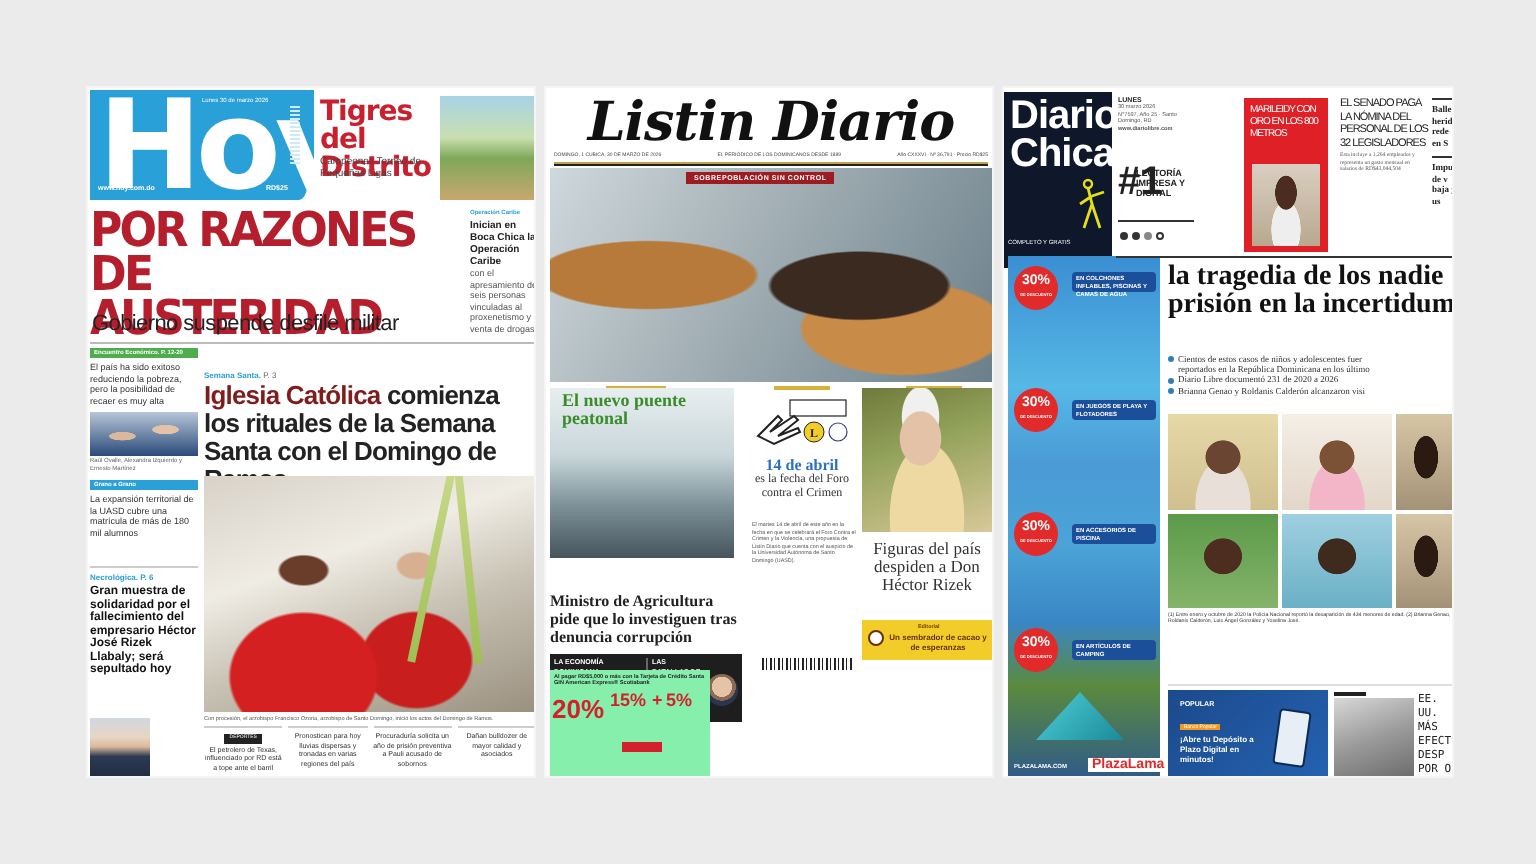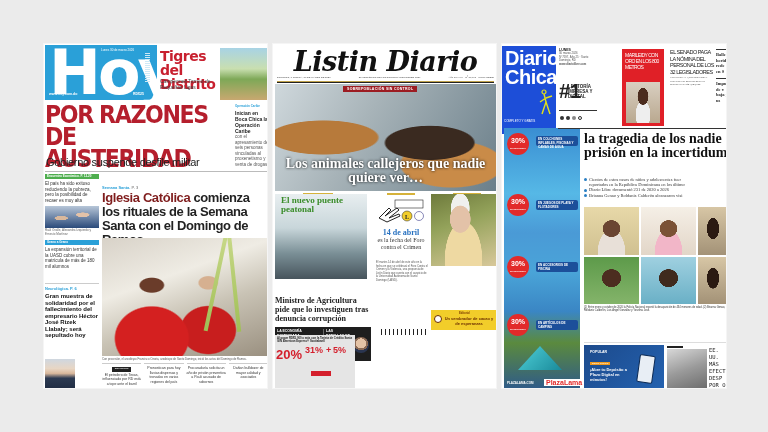--- a/index.html
+++ b/index.html
@@ -80,30 +80,30 @@
  linear-gradient(160deg,#6e7a3c 0%,#93a25a 40%,#d8c89a 100%)}
 .ld-rizek-h{left:158px;top:226px;width:65px;text-align:center;font-size:8.5px;line-height:9px;color:#333;font-family:"Liberation Serif",serif}
 .ld-min-h{left:2px;top:252px;width:96px;font-size:8px;line-height:9px;font-weight:bold;color:#222;font-family:"Liberation Serif",serif}
 .ld-dark{left:2px;top:283px;width:96px;height:34px;background:#1e1e1e}
 .ld-dark .b{position:absolute;font-size:3.5px;line-height:4.5px;color:#fff;font-weight:bold}
 .ld-face{position:absolute;width:16px;height:16px;border-radius:50%;background:radial-gradient(circle at 50% 40%,#e4c3a6 0 40%,#8b6a55 41% 55%,#2a3550 56%)}
 .ld-editorial{left:158px;top:266px;width:65px;height:20px;background:#f2cd2a}
 .ld-editorial .k{position:absolute;left:28px;top:2px;font-size:2.7px;color:#7a3b00;font-weight:bold}
 .ld-editorial .t{position:absolute;left:12px;top:6px;width:52px;text-align:center;font-size:4px;line-height:5px;font-weight:bold;color:#6b2e00}
 .ld-barcode{left:108px;top:285px;width:45px;height:6px;background:repeating-linear-gradient(90deg,#222 0 1px,#fff 1px 2px,#222 2px 2.5px,#fff 2.5px 4px)}
-.ld-ad-left{left:2px;top:291px;width:80px;height:55px;background:#e5e5e5}
+.ld-ad-left{left:2px;top:291px;width:80px;height:55px;background:#86efac}
 .ld-ad-left .pct{position:absolute;color:#d41f2c;font-weight:bold}
 .ld-ad-right{left:82px;top:291px;width:141px;height:55px;background:#d41f2c}
 .ld-jumbo{position:absolute;right:2px;bottom:6px;color:#fff;font-weight:900;font-size:10px;letter-spacing:0.5px}
 .ld-tv{position:absolute;left:52px;top:3px;width:36px;height:22px;background:linear-gradient(180deg,#6da0c8 0%,#4d7a3a 60%,#2b4a20 100%);border:1px solid #222}
 .ld-speaker{position:absolute;top:8px;width:10px;height:16px;background:#1a1a1a;border-radius:2px}
 .ld-price{position:absolute;bottom:1px;font-size:4px;color:#fff;font-weight:bold}
 
 
-.dl-mast{left:0;top:2px;width:54px;height:88px;background:#1d4ed8}
+.dl-mast{left:0;top:2px;width:54px;height:88px;background:#0f172a}
 .dl-logo{left:3px;top:3px;font-size:20px;line-height:19px;color:#fff;font-weight:bold;letter-spacing:-0.5px}
 .dl-slogan{left:2px;top:73px;font-size:3px;color:#fff}
 .dl-info{left:57px;top:4px;width:40px;height:76px}
 .dl-info .d1{font-size:3.5px;font-weight:bold;color:#222}
 .dl-info .d2{font-size:2.8px;color:#555;line-height:3.5px}
 .dl-num{left:57px;top:36px;font-size:20px;font-weight:bold;color:#222}
 .dl-num-text{left:66px;top:40px;font-size:4.5px;line-height:5px;color:#222;font-weight:bold;width:30px}
 .dl-icons{left:58px;top:72px;display:flex;gap:2px}
 .dl-icons span{width:4px;height:4px;border-radius:50%;background:#333;display:block}
 .dl-red{left:120px;top:5px;width:42px;height:77px;background:#e02027}
@@ -195,21 +195,20 @@
 <div class="page" id="p2">
   <div class="abs ld-mast">Listin Diario</div>
   <div class="abs ld-dateline">
     <span>DOMINGO, 1 CUBICA, 30 DE MARZO DE 2026</span>
     <span>EL PERIÓDICO DE LOS DOMINICANOS DESDE 1889</span>
     <span>Año CXXXVI · Nº 36,791 · Precio RD$25</span>
   </div>
   <div class="abs ld-rule"></div>
   <div class="photo ld-photo"></div>
   <div class="abs ld-kicker">SOBREPOBLACIÓN SIN CONTROL</div>
-  <div class="abs ld-photo-h serif">Los animales callejeros que nadie quiere ver…</div>
 
   <div class="goldbar" style="left:30px;top:149px;width:30px"></div>
   <div class="goldbar" style="left:114px;top:149px;width:28px"></div>
   <div class="goldbar" style="left:180px;top:149px;width:28px"></div>
 
   <div class="photo ld-puente"></div>
   <div class="abs ld-puente-h" style="width:70px">El nuevo puente peatonal</div>
 
   <div class="abs ld-foro-logo">
     <svg width="52" height="28" viewBox="0 0 52 28">
@@ -218,40 +217,41 @@
       <circle cx="32" cy="18" r="5" fill="#f2cd2a" stroke="#222" stroke-width="0.5"></circle>
       <text x="30" y="20.5" font-size="6" font-weight="bold" fill="#222" font-family="Liberation Serif, serif">L</text>
       <circle cx="44" cy="18" r="4.5" fill="none" stroke="#3a3a8a" stroke-width="0.6"></circle>
     </svg>
   </div>
   <div class="abs ld-foro-h">14 de abril</div>
   <div class="abs ld-foro-sub">es la fecha del Foro contra el Crimen</div>
   <div class="abs ld-foro-body">El martes 14 de abril de este año en la fecha en que se celebrará el Foro Contra el Crimen y la Violencia, una propuesta de Listín Diario que cuenta con el auspicio de la Universidad Autónoma de Santo Domingo (UASD).</div>
 
   <div class="photo ld-rizek-photo"></div>
+  <div class="abs ld-rizek-h">Figuras del país despiden a Don Héctor Rizek</div>
 
   <div class="abs ld-min-h">Ministro de Agricultura pide que lo investiguen tras denuncia corrupción</div>
   <div class="abs ld-dark">
     <div class="b" style="left:2px;top:2px;width:28px">LA ECONOMÍA DOMINICANA ESTABA EN CRISIS</div>
     <div class="ld-face" style="left:30px;top:10px"></div>
     <div style="position:absolute;left:48px;top:2px;width:1px;height:30px;background:#666"></div>
     <div class="b" style="left:51px;top:2px;width:26px">LAS BATALLAS DE AZUA Y SANTIAGO</div>
     <div class="ld-face" style="left:78px;top:10px"></div>
   </div>
   <div class="abs ld-barcode"></div>
   <div class="abs ld-editorial">
     <div class="k">Editorial</div>
     <div style="position:absolute;left:3px;top:5px;width:8px;height:8px;border-radius:50%;background:#fff;border:1px solid #6b2e00"></div>
     <div class="t">Un sembrador de cacao y de esperanzas</div>
   </div>
 
   <div class="abs ld-ad-left">
     <div style="position:absolute;left:2px;top:2px;width:76px;font-size:2.8px;line-height:3.4px;color:#222;font-weight:bold">Al pagar RD$5,000 o más con la Tarjeta de Crédito Santa GIN American Express® Scotiabank</div>
     <div class="pct" style="left:1px;top:12px;font-size:13px">20%</div>
-    <div class="pct" style="left:30px;top:10px;font-size:9px">31%</div>
+    <div class="pct" style="left:30px;top:10px;font-size:9px">15%</div>
     <div class="pct" style="left:51px;top:10px;font-size:9px">+</div>
     <div class="pct" style="left:58px;top:10px;font-size:9px">5%</div>
     <div style="position:absolute;left:36px;top:36px;width:20px;height:5px;background:#d41f2c"></div>
   </div>
 </div>
 
 <div class="page" id="p3">
   <div class="abs dl-mast">
     <div class="abs dl-logo"><span>Diario</span><br><span>Chica</span></div>
     <svg class="abs" style="left:36px;top:42px" width="16" height="28" viewBox="0 0 16 28">

